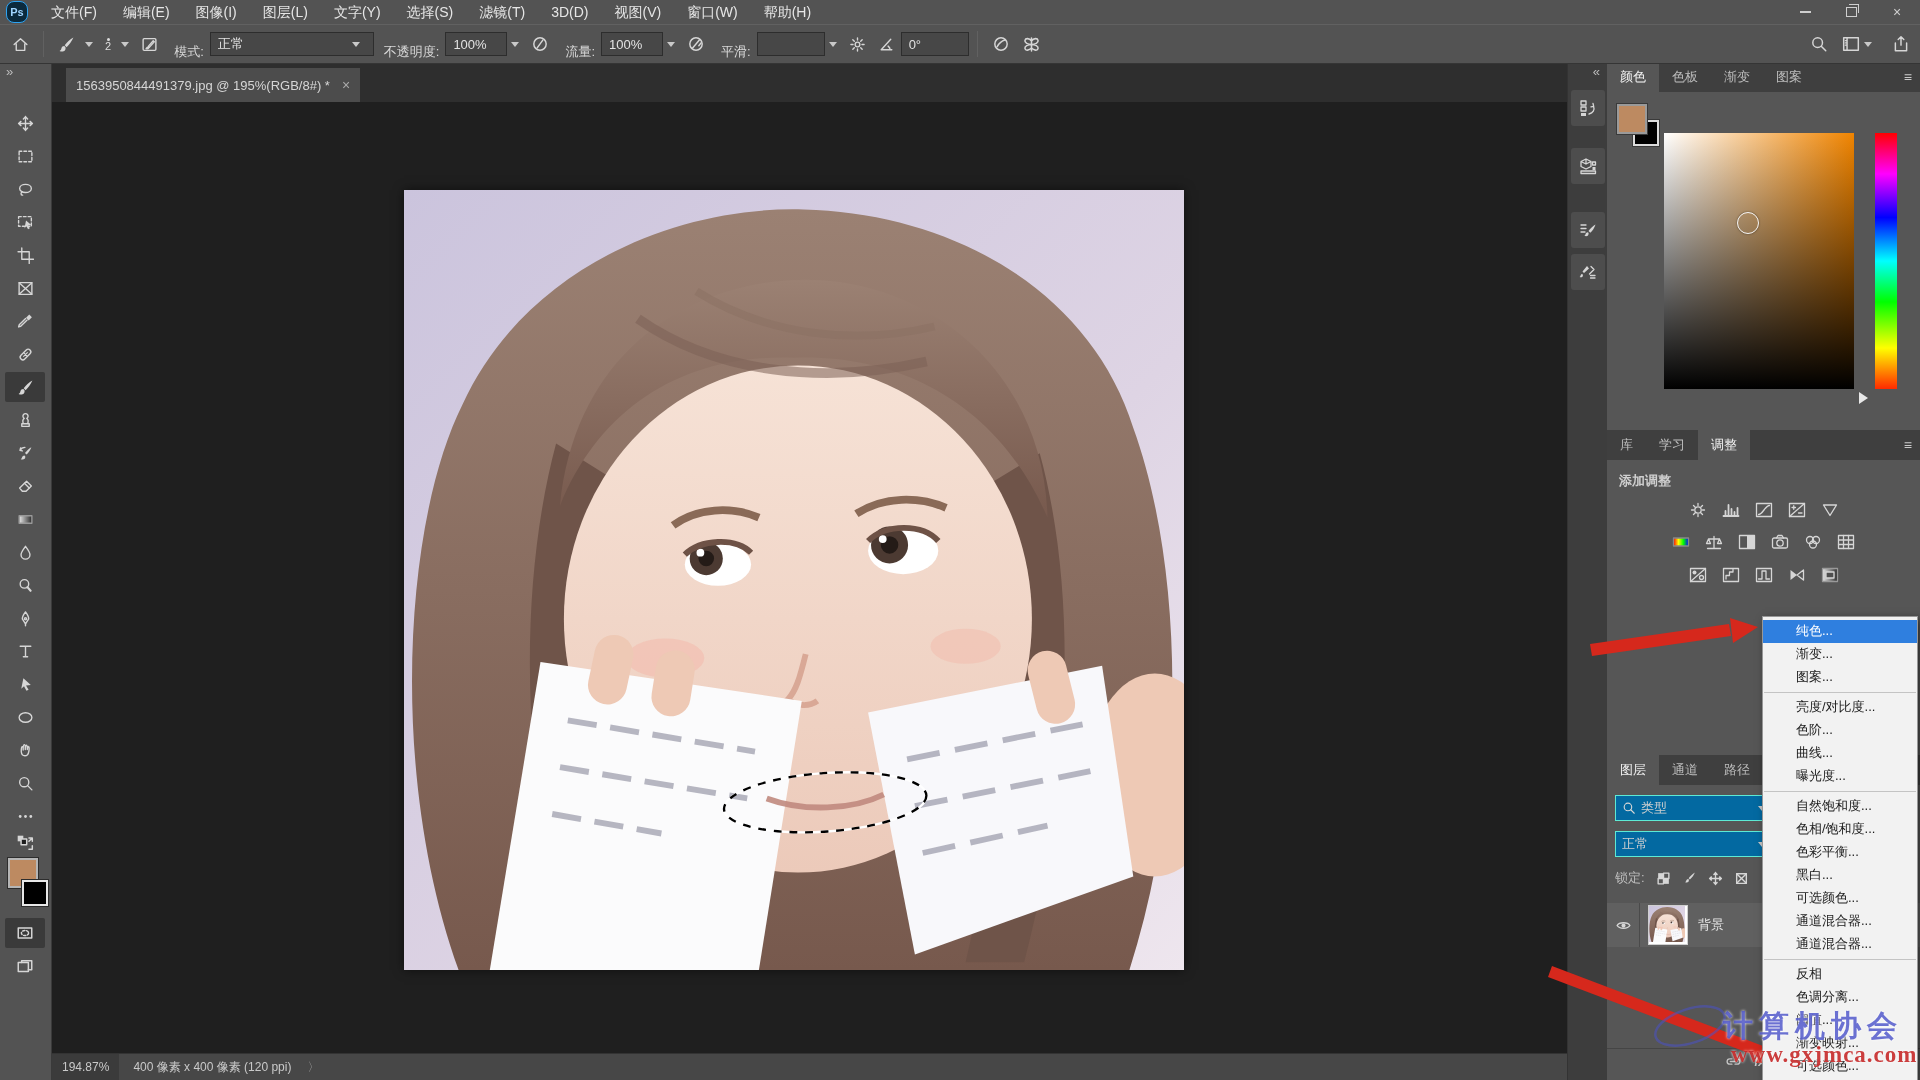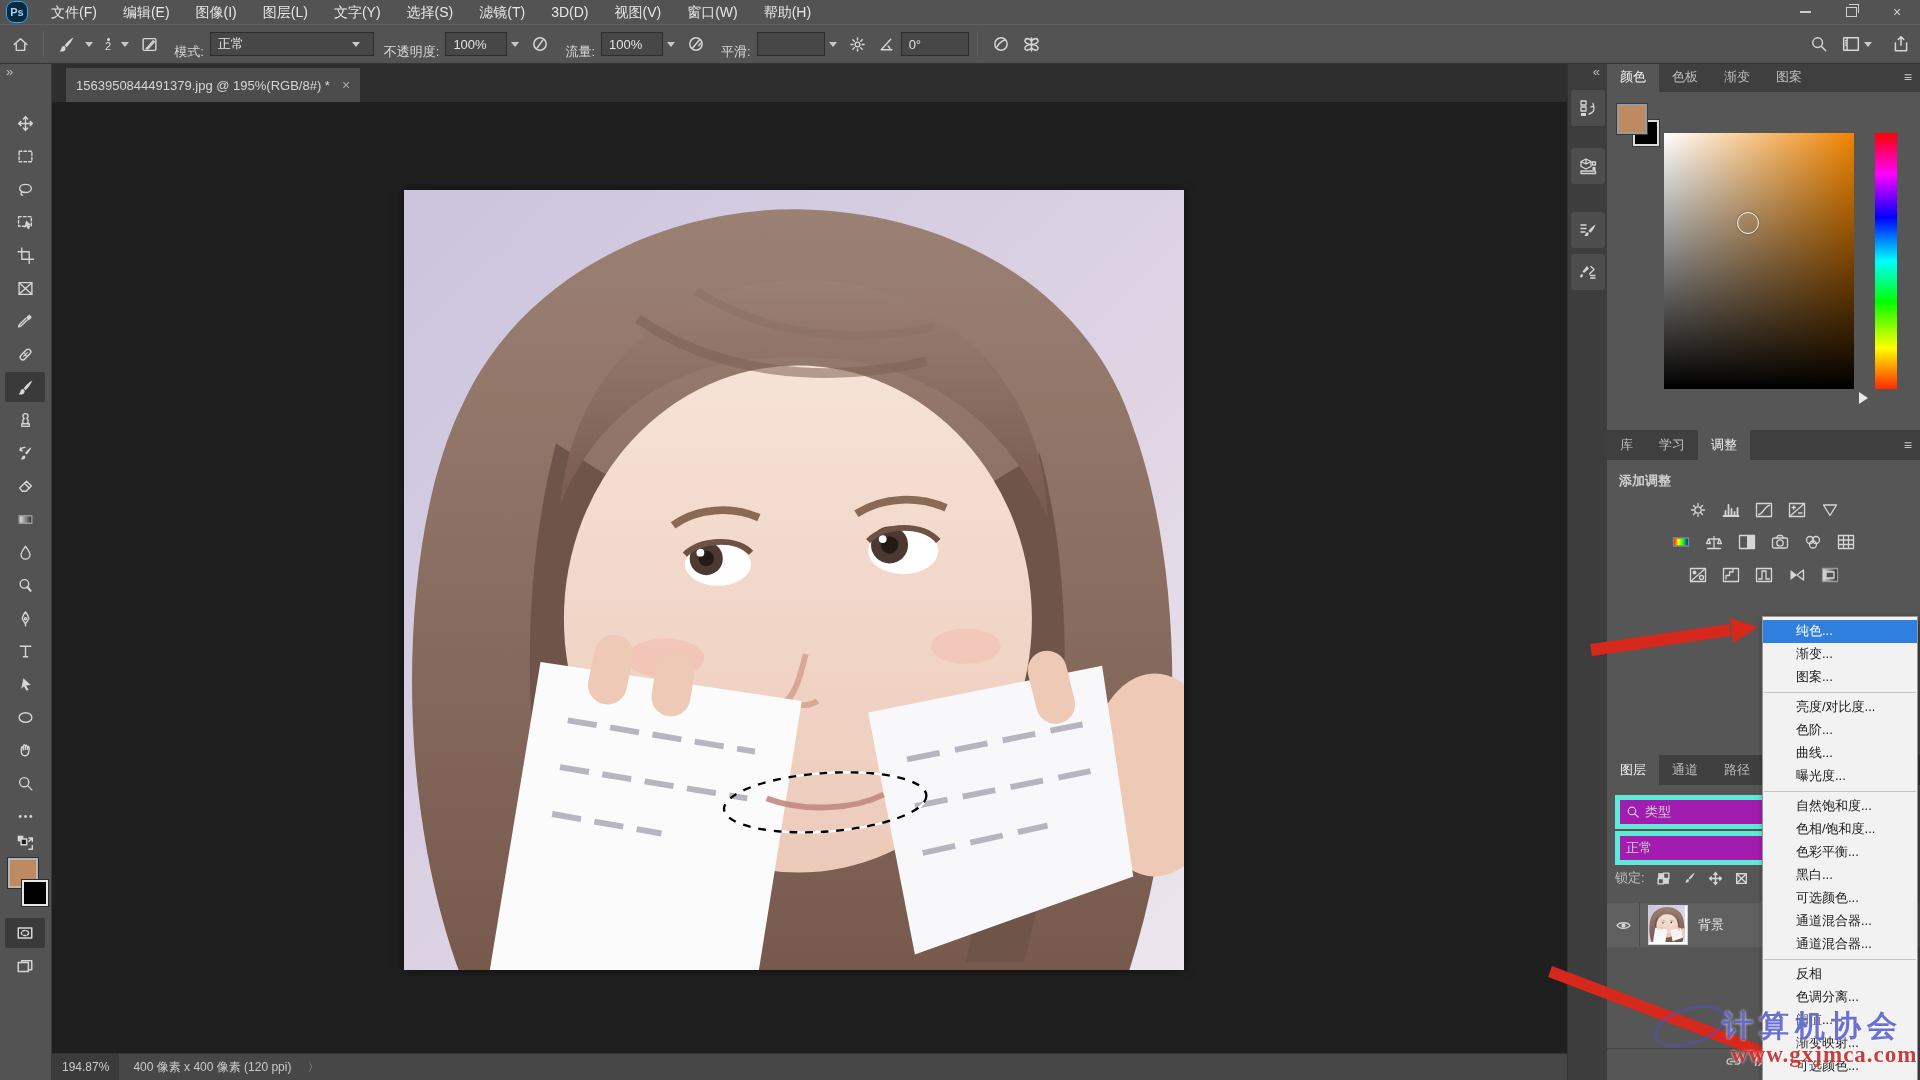--- a/index.html
+++ b/index.html
@@ -61,21 +61,21 @@
   #hue-pointer{position:absolute;left:252px;top:300px;width:0;height:0;border-top:6px solid transparent;border-bottom:6px solid transparent;border-left:9px solid #e8e8e8;}
   #panel-fg{position:absolute;left:10px;top:12px;width:26px;height:26px;border:2px solid #9a9a9a;outline:1px solid #3a3a3a;z-index:2;}
   #panel-bg{position:absolute;left:26px;top:28px;width:22px;height:22px;background:#000;border:2px solid #dcdcdc;outline:1px solid #3a3a3a;}
   #adjust-tabs{top:368px;}
   #adjust-body{position:absolute;left:0;top:398px;width:100%;height:295px;background:#565656;}
   #add-label{position:absolute;left:12px;top:12px;font-size:13px;color:#cfcfcf;font-weight:bold;}
   .adj-row{position:absolute;left:0;width:100%;display:flex;justify-content:center;gap:9px;}
   .adj-btn{width:24px;height:20px;display:flex;align-items:center;justify-content:center;}
   #layers-tabs{top:693px;}
   #layers-body{position:absolute;left:0;top:723px;width:100%;bottom:0;background:#565656;}
-  .sel-box{background:#a21caf;border:5px solid #5eead4;height:24px;display:flex;align-items:center;font-size:13px;color:#cfcfcf;padding:0 6px;}
+  .sel-box{background:#0369a1;border:1px solid #5eead4;height:24px;display:flex;align-items:center;font-size:13px;color:#cfcfcf;padding:0 6px;}
   #filter-row{position:absolute;left:8px;top:10px;display:flex;align-items:center;gap:8px;}
   #blend-row{position:absolute;left:8px;top:46px;display:flex;align-items:center;}
   #lock-row{position:absolute;left:8px;top:84px;display:flex;align-items:center;gap:11px;font-size:13px;color:#bdbdbd;}
   #layer-row{position:absolute;left:0;top:118px;width:100%;height:44px;background:#606060;display:flex;align-items:center;}
   #eye-cell{width:32px;height:100%;display:flex;align-items:center;justify-content:center;border-right:1px solid #4a4a4a;}
   #layer-thumb{width:38px;height:38px;border:1px solid #d0d0d0;margin:0 10px 0 8px;background:#fff;}
   #layer-name{font-size:13px;color:#e4e4e4;}
   #layers-bottom{position:absolute;left:0;bottom:6px;width:100%;height:26px;display:flex;align-items:center;justify-content:flex-end;gap:12px;padding-right:14px;box-sizing:border-box;border-top:1px solid #454545;}
   .lb-icon{opacity:.85;}
   #fx-label{font-size:12px;font-style:italic;font-weight:bold;color:#c9c9c9;}

